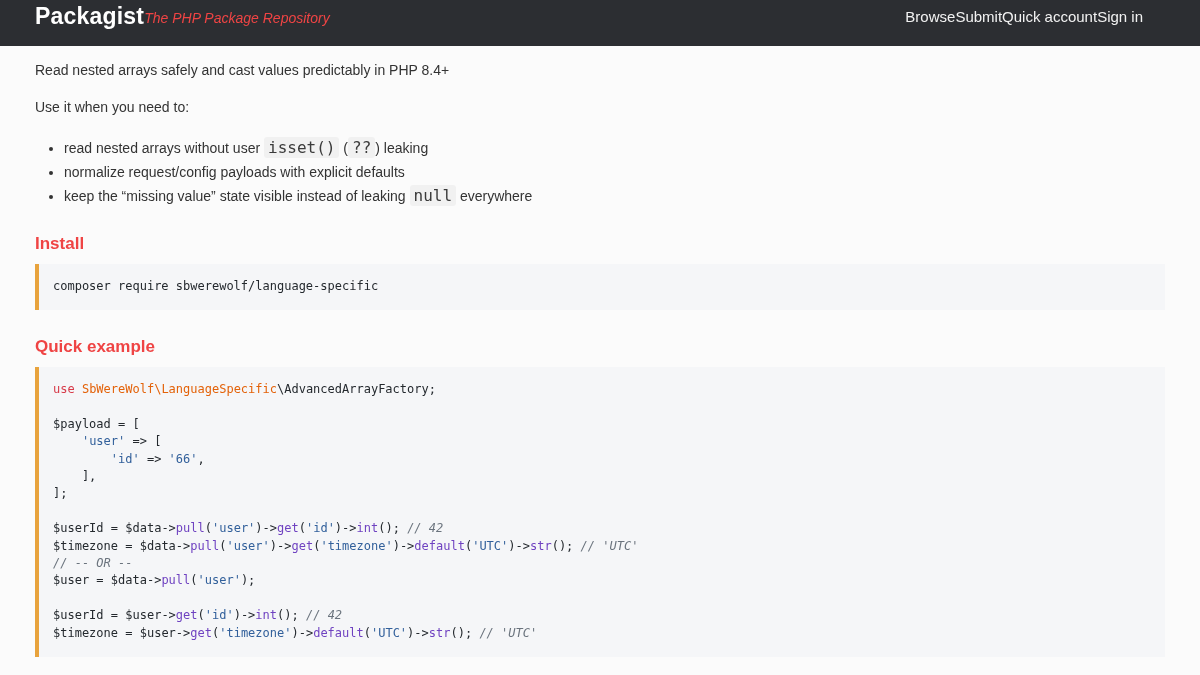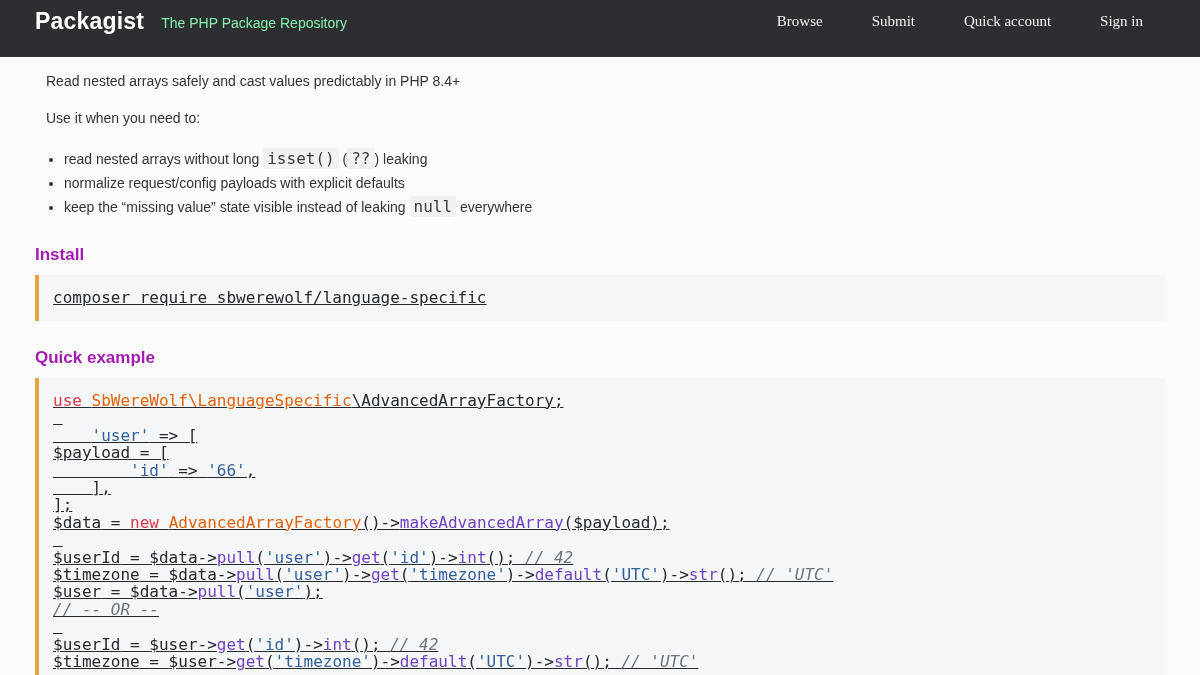--- a/index.html
+++ b/index.html
@@ -19,60 +19,58 @@
   html,body{margin:0;padding:0;}
   body{
     width:1200px;height:675px;overflow:hidden;
     background:var(--page_bg);
     font-family:"Liberation Sans",sans-serif;
     color:#333;
   }
   
   .site-header{
     background:var(--header_bg);
-    height:57px;
+    height:46px;
     display:flex;
     align-items:center;
     padding:0 57px 14px 35px;
     text-align:center;
   }
   .logo{
     color:#ffffff;
     font-size:23px;
     font-weight:700;
     text-decoration:none;
     letter-spacing:.2px;
     cursor:pointer;
   }
   .tagline{
-    color:#86efac;
+    color:#ef4444;
+    font-style:italic;
     font-size:14px;
-    margin-left:17px;
     margin-top:3px;
   }
   .main-nav{
     margin-left:auto;
     display:flex;
-    gap:49px;
     align-items:center;
-    font-family:Liberation Serif, serif;
   }
   .main-nav a{
     color:#f2f2f2;
     font-size:15px;
     text-decoration:none;
     cursor:pointer;
     white-space:nowrap;
   }
   
   .readme{
     padding:16px 35px 0 35px;
   }
   .readme p{
-    margin:0 0 21px 11px;
+    margin:0 0 21px 0;
     font-size:14px;
     line-height:16px;
     color:#333;
   }
   .use-cases{
     margin:18px 0 25px 0;
     padding-left:29px;
   }
   .use-cases li{
     font-size:14px;
@@ -83,34 +81,33 @@
     font-family:"DejaVu Sans Mono","Liberation Mono",monospace;
     font-size:16px;
     background:var(--inline_code_bg);
     border-radius:3px;
     padding:1px 4px;
     color:#3b3b3b;
   }
   h2{
     font-size:17px;
     font-weight:600;
-    color:#a21caf;
+    color:#ef4444;
     margin:12px 0 10px 0;
     font-family:"Liberation Sans",sans-serif;
   }
   .codeblock{
     background:var(--code_bg);
     border-left:4px solid var(--accent_border);
     padding:14px 16px 15px 14px;
     margin:0 0 27px 0;
     font-family:"DejaVu Sans Mono","Liberation Mono",monospace;
-    font-size:16px;
+    font-size:12px;
     line-height:17.4px;
     color:var(--token_plain);
-    text-decoration:underline;
   }
   .cl{
     white-space:pre;
     min-height:17.4px;
   }
   .tok-kw{color:var(--token_keyword);}
   .tok-cls{color:var(--token_class);text-align:center;}
   .tok-fn{color:var(--token_function);}
   .tok-str{color:var(--token_string);}
   .tok-cmt{color:var(--token_comment);font-style:italic;}
@@ -128,40 +125,39 @@
     <a>Submit</a>
     <a>Quick account</a>
     <a>Sign in</a>
   </nav>
 </header>
 
 <main class="readme">
   <p>Read nested arrays safely and cast values predictably in PHP 8.4+</p>
   <p>Use it when you need to:</p>
   <ul class="use-cases">
-      <li><span>read nested arrays without long </span><code class="inline-code">isset()</code><span> (</span><code class="inline-code">??</code><span>) leaking</span></li>
+      <li><span>read nested arrays without user </span><code class="inline-code">isset()</code><span> (</span><code class="inline-code">??</code><span>) leaking</span></li>
       <li><span>normalize request/config payloads with explicit defaults</span></li>
       <li><span>keep the “missing value” state visible instead of leaking </span><code class="inline-code">null</code><span> everywhere</span></li>
     </ul>
 
   <h2>Install</h2>
   <pre class="codeblock"><code class="cl">composer require sbwerewolf/language-specific</code></pre>
 
   <h2>Quick example</h2>
   <div class="codeblock">
       <div class="cl"><span class="tok-kw">use</span><span class="tok-pln"> </span><span class="tok-cls">SbWereWolf\LanguageSpecific</span><span class="tok-pln">\AdvancedArrayFactory;</span></div>
       <div class="cl">&nbsp;</div>
+      <div class="cl"><span class="tok-var">$payload</span><span class="tok-pln"> = [</span></div>
       <div class="cl"><span class="tok-pln">    </span><span class="tok-str">'user'</span><span class="tok-pln"> =&gt; [</span></div>
-      <div class="cl"><span class="tok-var">$payload</span><span class="tok-pln"> = [</span></div>
       <div class="cl"><span class="tok-pln">        </span><span class="tok-str">'id'</span><span class="tok-pln"> =&gt; </span><span class="tok-str">'66'</span><span class="tok-pln">,</span></div>
       <div class="cl"><span class="tok-pln">    ],</span></div>
       <div class="cl"><span class="tok-pln">];</span></div>
-      <div class="cl"><span class="tok-var">$data</span><span class="tok-pln"> = </span><span class="tok-kw">new</span><span class="tok-pln"> </span><span class="tok-cls">AdvancedArrayFactory</span><span class="tok-pln">()-&gt;</span><span class="tok-fn">makeAdvancedArray</span><span class="tok-pln">(</span><span class="tok-var">$payload</span><span class="tok-pln">);</span></div>
       <div class="cl">&nbsp;</div>
       <div class="cl"><span class="tok-var">$userId</span><span class="tok-pln"> = </span><span class="tok-var">$data</span><span class="tok-pln">-&gt;</span><span class="tok-fn">pull</span><span class="tok-pln">(</span><span class="tok-str">'user'</span><span class="tok-pln">)-&gt;</span><span class="tok-fn">get</span><span class="tok-pln">(</span><span class="tok-str">'id'</span><span class="tok-pln">)-&gt;</span><span class="tok-fn">int</span><span class="tok-pln">(); </span><span class="tok-cmt">// 42</span></div>
       <div class="cl"><span class="tok-var">$timezone</span><span class="tok-pln"> = </span><span class="tok-var">$data</span><span class="tok-pln">-&gt;</span><span class="tok-fn">pull</span><span class="tok-pln">(</span><span class="tok-str">'user'</span><span class="tok-pln">)-&gt;</span><span class="tok-fn">get</span><span class="tok-pln">(</span><span class="tok-str">'timezone'</span><span class="tok-pln">)-&gt;</span><span class="tok-fn">default</span><span class="tok-pln">(</span><span class="tok-str">'UTC'</span><span class="tok-pln">)-&gt;</span><span class="tok-fn">str</span><span class="tok-pln">(); </span><span class="tok-cmt">// 'UTC'</span></div>
+      <div class="cl"><span class="tok-cmt">// -- OR --</span></div>
       <div class="cl"><span class="tok-var">$user</span><span class="tok-pln"> = </span><span class="tok-var">$data</span><span class="tok-pln">-&gt;</span><span class="tok-fn">pull</span><span class="tok-pln">(</span><span class="tok-str">'user'</span><span class="tok-pln">);</span></div>
-      <div class="cl"><span class="tok-cmt">// -- OR --</span></div>
       <div class="cl">&nbsp;</div>
       <div class="cl"><span class="tok-var">$userId</span><span class="tok-pln"> = </span><span class="tok-var">$user</span><span class="tok-pln">-&gt;</span><span class="tok-fn">get</span><span class="tok-pln">(</span><span class="tok-str">'id'</span><span class="tok-pln">)-&gt;</span><span class="tok-fn">int</span><span class="tok-pln">(); </span><span class="tok-cmt">// 42</span></div>
       <div class="cl"><span class="tok-var">$timezone</span><span class="tok-pln"> = </span><span class="tok-var">$user</span><span class="tok-pln">-&gt;</span><span class="tok-fn">get</span><span class="tok-pln">(</span><span class="tok-str">'timezone'</span><span class="tok-pln">)-&gt;</span><span class="tok-fn">default</span><span class="tok-pln">(</span><span class="tok-str">'UTC'</span><span class="tok-pln">)-&gt;</span><span class="tok-fn">str</span><span class="tok-pln">(); </span><span class="tok-cmt">// 'UTC'</span></div>
     </div>
 </main>
 
 </body></html>

